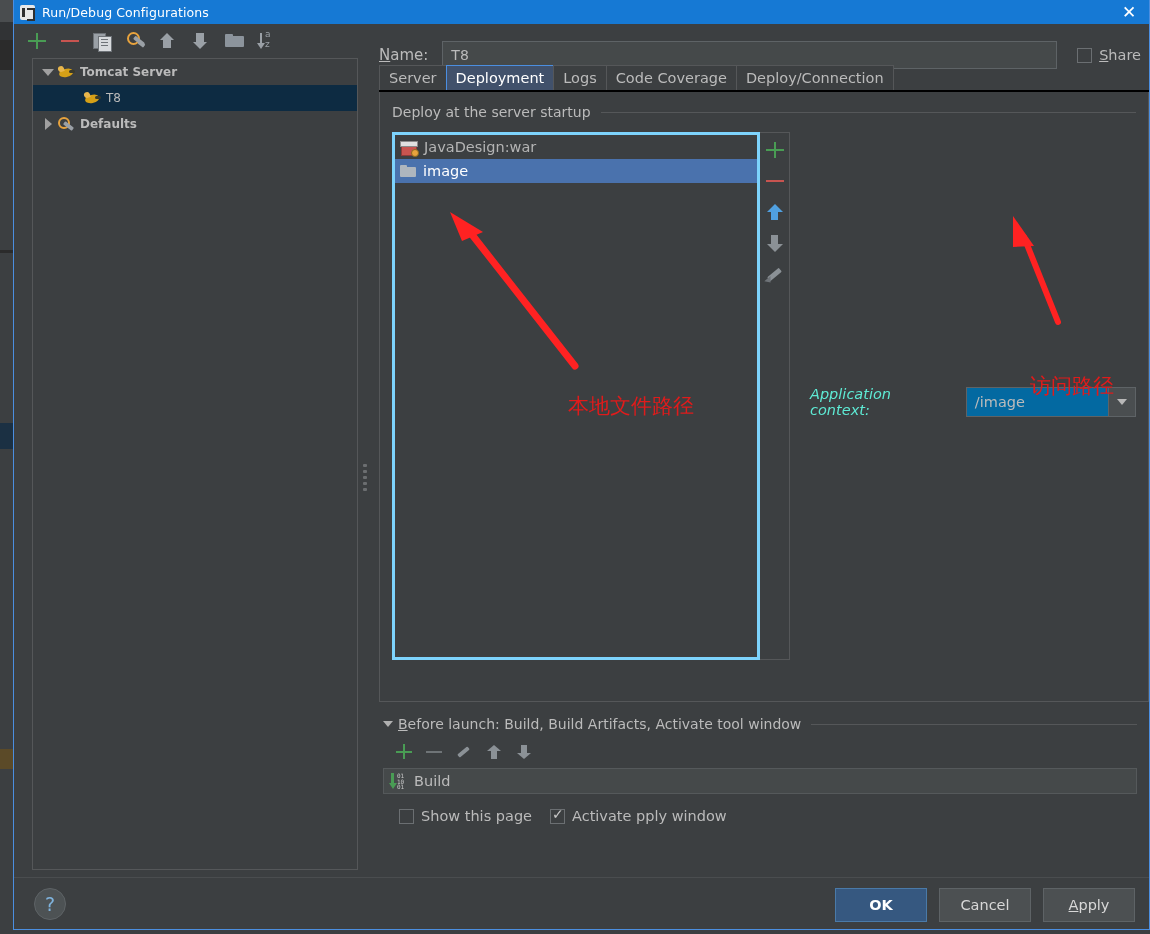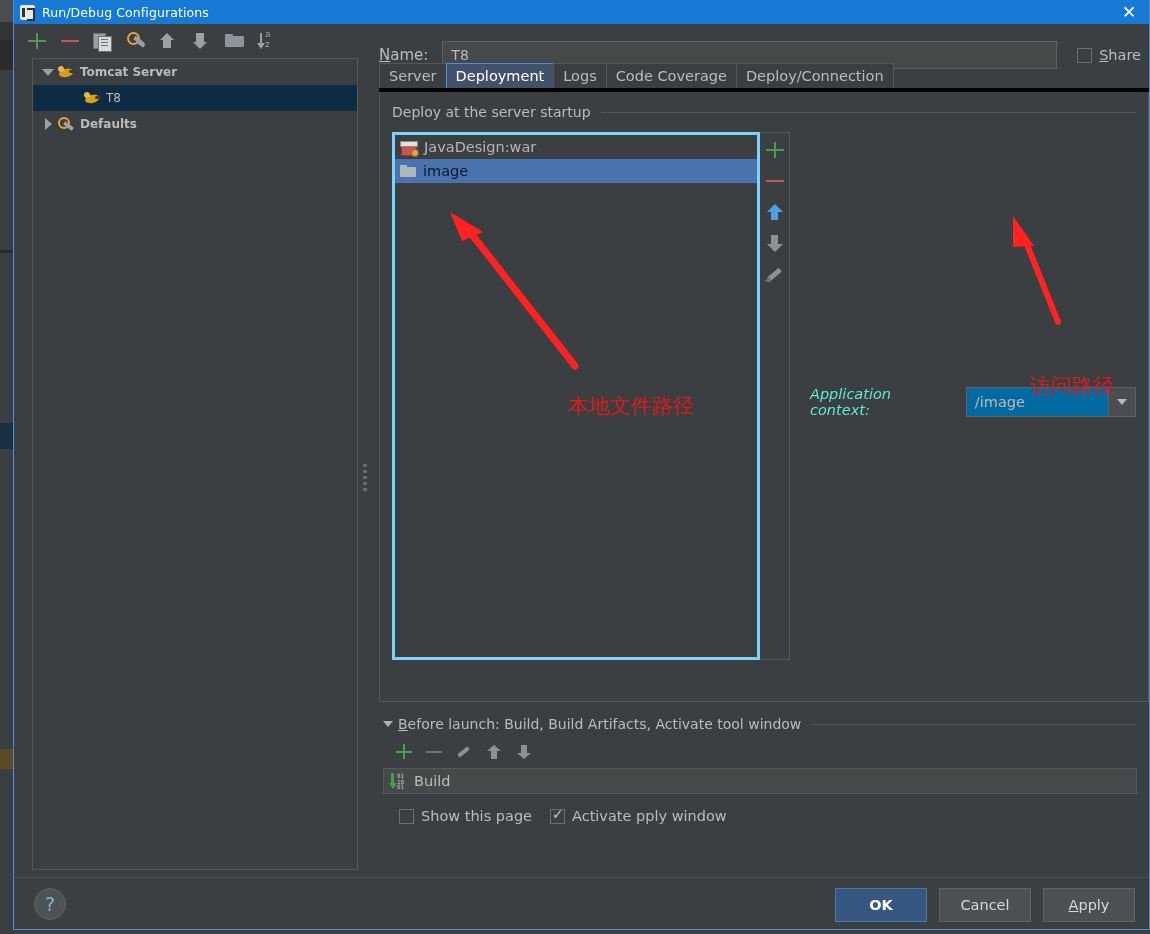--- a/index.html
+++ b/index.html
@@ -227,21 +227,21 @@
     margin-right:7px; position:relative; flex:none;
   }
   .cb.checked::after {
     content:"✓"; position:absolute; left:1px; top:-4px; font-size:14px; color:#c8c8c8;
     font-family:"DejaVu Sans",sans-serif;
   }
   .share-label { color:#bbbbbb; font-size:14.5px; }
 
   .tabs {
     display:flex; align-items:flex-end; margin-top:8px; height:14px;
-    border-bottom:4px solid #000000; position:relative;
+    border-bottom:2px solid #000000; position:relative;
   }
   .tab {
     height:25px; line-height:24px; padding:0 9px; font-size:14.5px;
     color:#bbbbbb; background:#3c3f41; border:1px solid #555759;
     border-bottom:none; margin-right:-1px;
   }
   .tab.active { background:#41516b; color:#ffffff; border-color:#4b8ee0; }
 
   .tab-body {
     border:1px solid #555759; border-top:none;
@@ -254,21 +254,21 @@
   .deploy-area { display:flex; margin-top:10px; }
   .list-wrap { width:398px; height:528px; display:flex; }
   .list-box {
     width:368px; height:528px; background:#3c3f41;
     border:3px solid #7dd3fc; overflow:hidden;
   }
   .list-row {
     height:24px; display:flex; align-items:center; padding-left:5px;
     color:#b4b4b4; font-size:14.5px;
   }
-  .list-row.selected { background:#4a72ad; color:#0f172a; }
+  .list-row.selected { background:#4a72ad; color:#ffffff; }
 
   .ico-artifact { width:18px;height:17px;position:relative;flex:none;margin-right:6px; }
   .ico-artifact::before {
     content:""; position:absolute; left:1px; top:5px; width:14px; height:10px;
     background:#c75450; border:1px solid #8e3a38;
   }
   .ico-artifact::after {
     content:""; position:absolute; left:0px; top:2px; width:16px; height:4px;
     background:#e0e0e0; border:1px solid #8a8a8a;
   }

